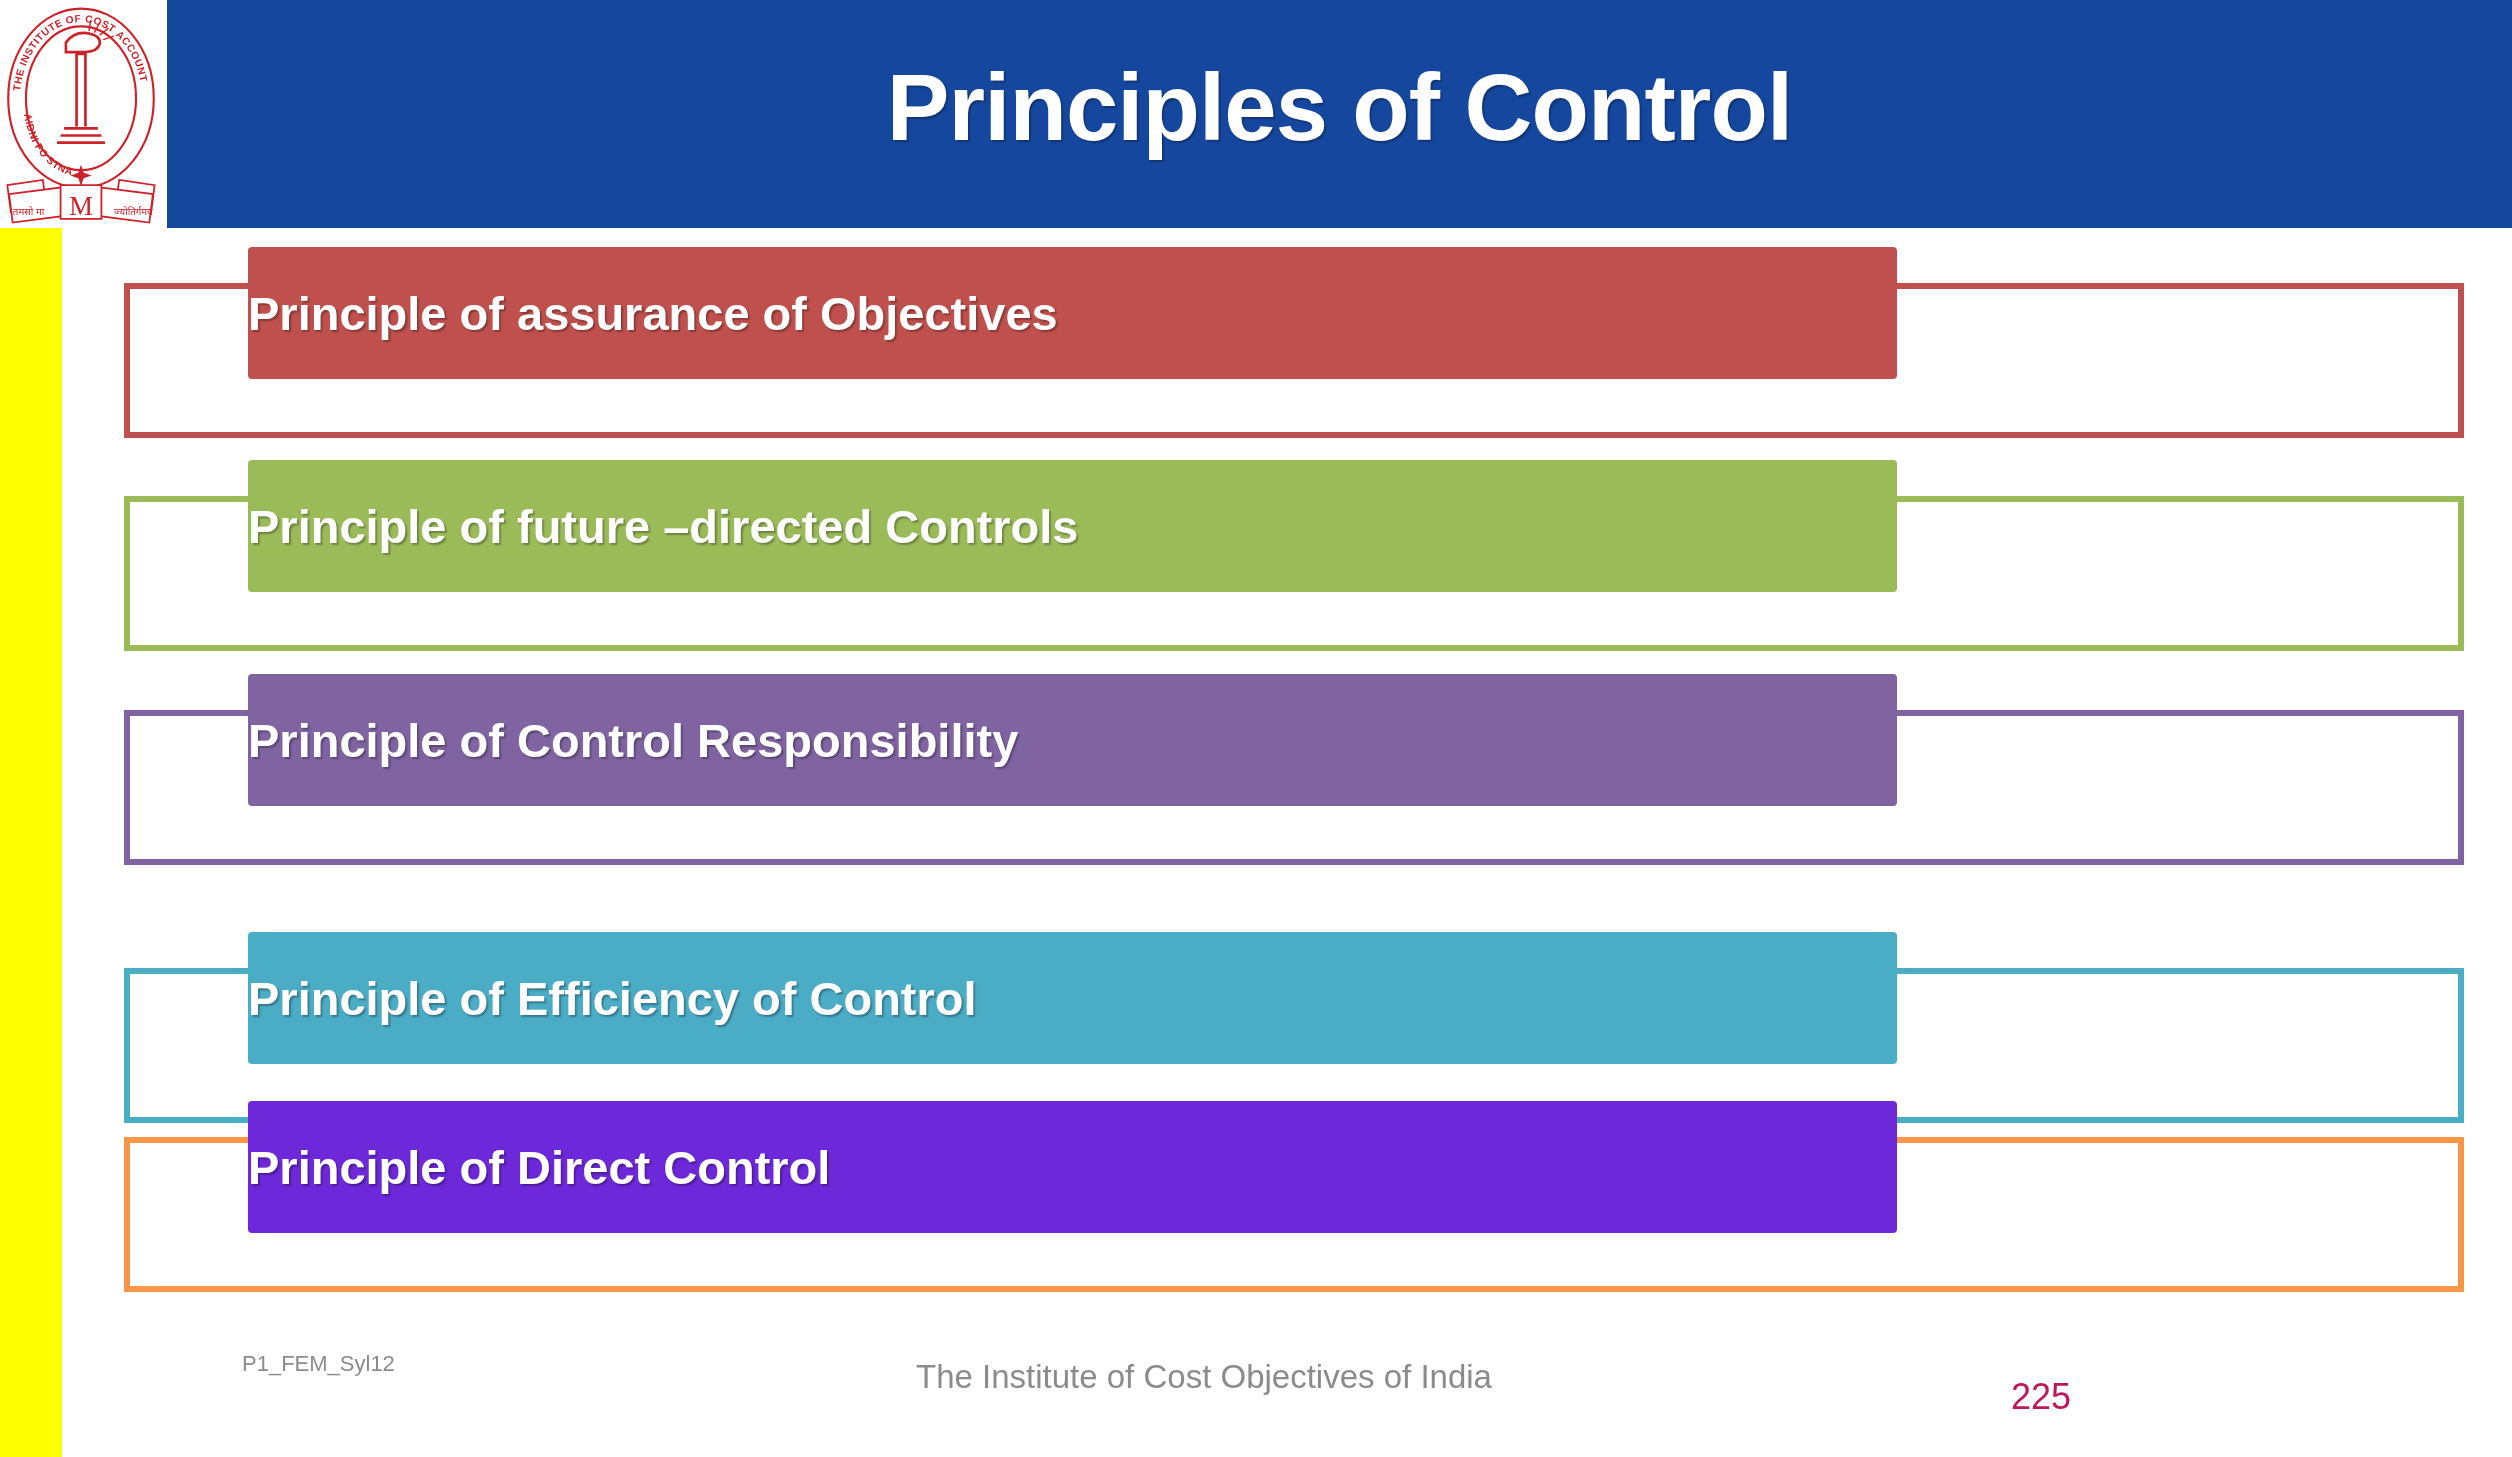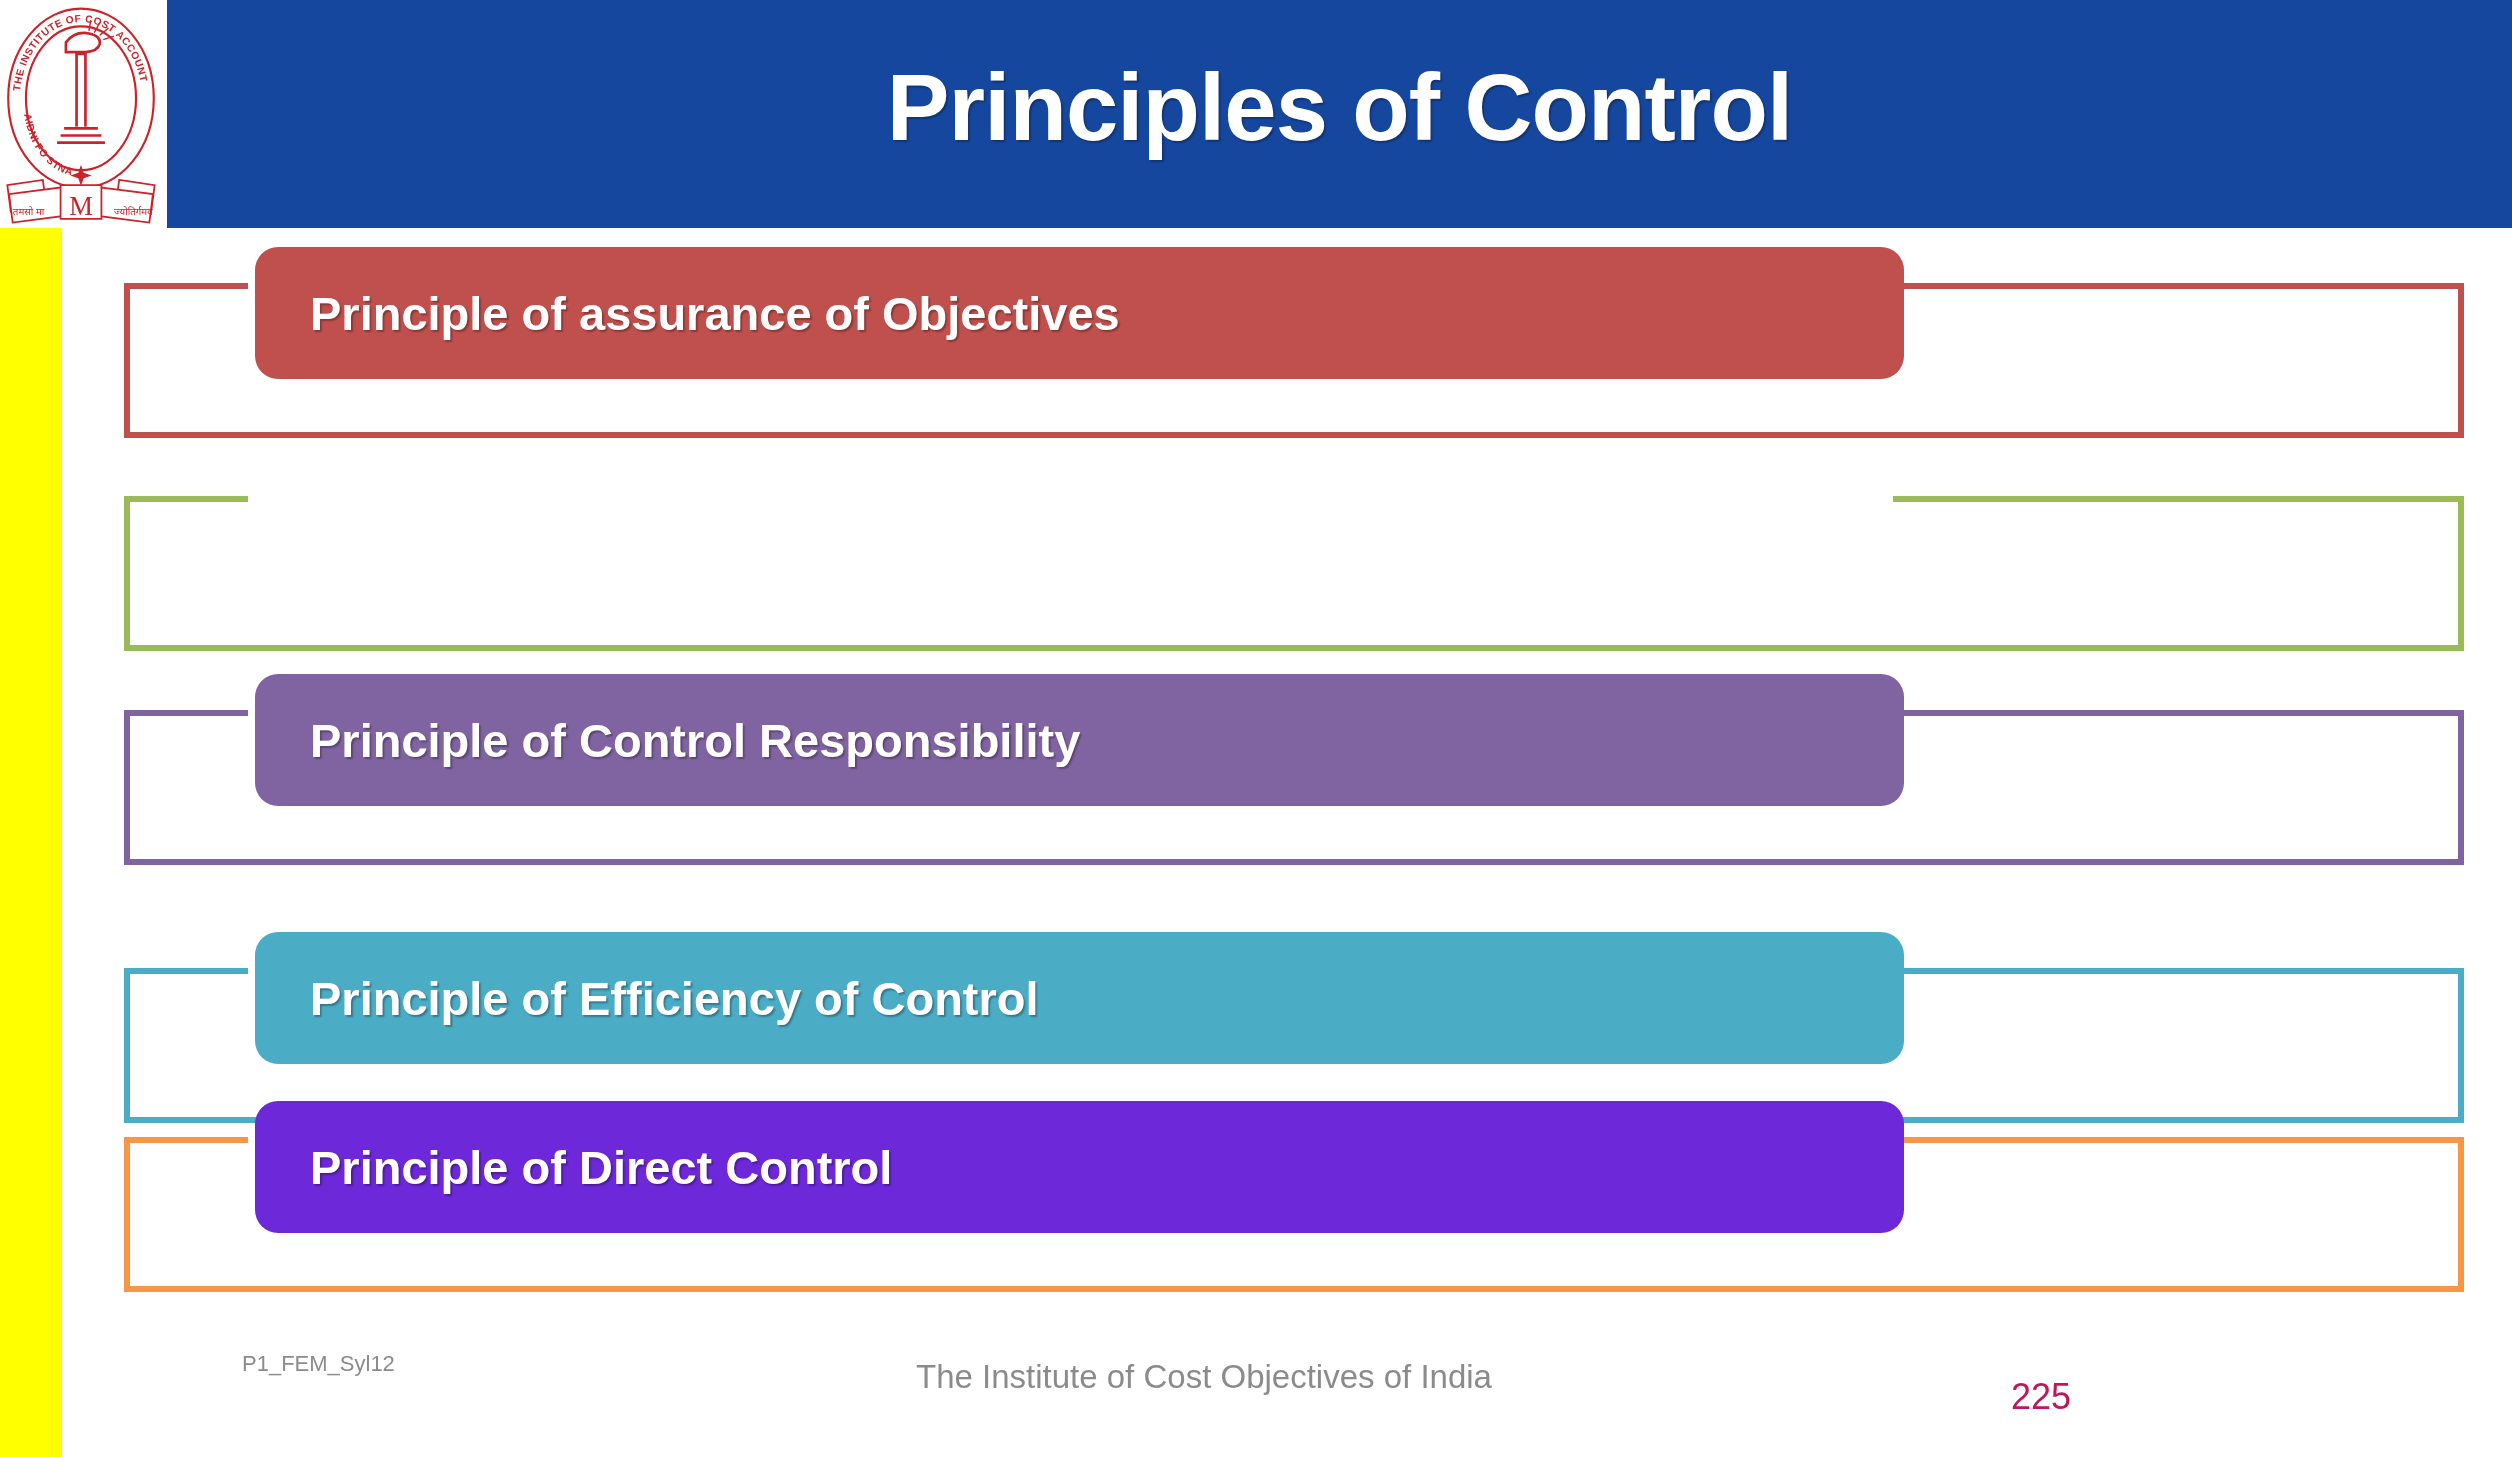--- a/index.html
+++ b/index.html
@@ -95,27 +95,25 @@
     width: 1645px;
     height: 18px;
     background: #ffffff;
   }
   .pill {
     position: absolute;
     left: 124px;
     top: 0;
     width: 1649px;
     height: 132px;
-    border-radius: 23px;
+    border-radius: 4px;
     background: #C0504D;
     display: flex;
     align-items: center;
     box-sizing: border-box;
-    padding-left: 55px;
-    margin-left: 7px;
   }
   .pill-label {
     color: #ffffff;
     font-size: 47px;
     font-weight: bold;
     line-height: 1;
     white-space: nowrap;
     text-shadow: 1.8px 1.8px 1.8px rgba(0,0,0,0.30);
   }
 
@@ -209,20 +207,23 @@
     <div class="frame" style="border-color: rgb(192, 80, 77);"></div>
     <div class="frame-notch"></div>
     <div class="pill" style="background: rgb(192, 80, 77);">
       <span class="pill-label">Principle of assurance of Objectives</span>
     </div>
   </div>
 
   <div class="principle-row" style="top:460px">
     <div class="frame" style="border-color: rgb(155, 187, 89);"></div>
     <div class="frame-notch"></div>
+    <div class="pill" style="background: rgb(155, 187, 89);">
+      <span class="pill-label">Principle of future –directed Controls</span>
+    </div>
   </div>
 
   <div class="principle-row" style="top:674px">
     <div class="frame" style="border-color: rgb(128, 100, 162);"></div>
     <div class="frame-notch"></div>
     <div class="pill" style="background: rgb(128, 100, 162);">
       <span class="pill-label">Principle of Control Responsibility</span>
     </div>
   </div>
 

